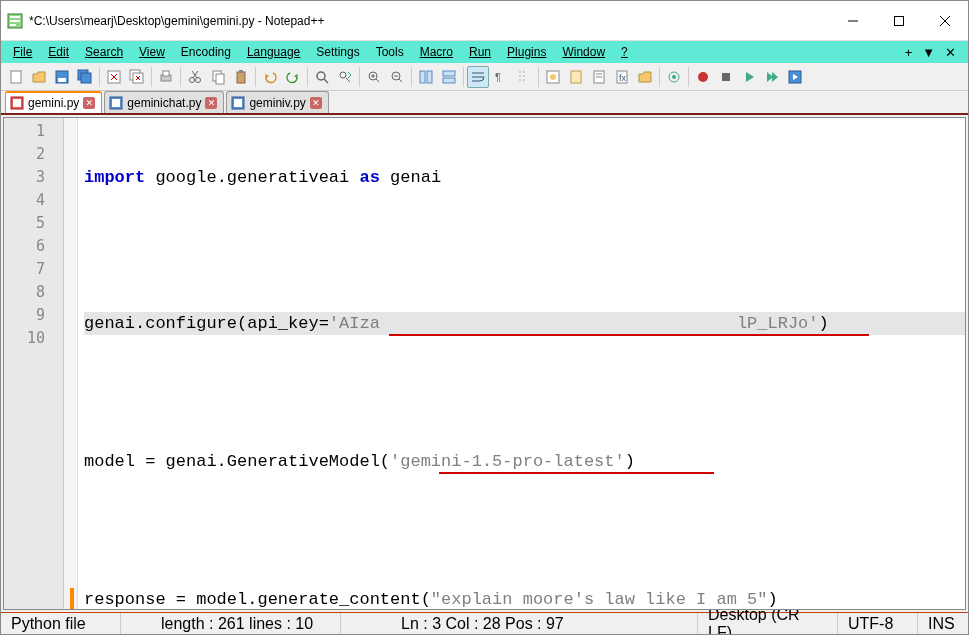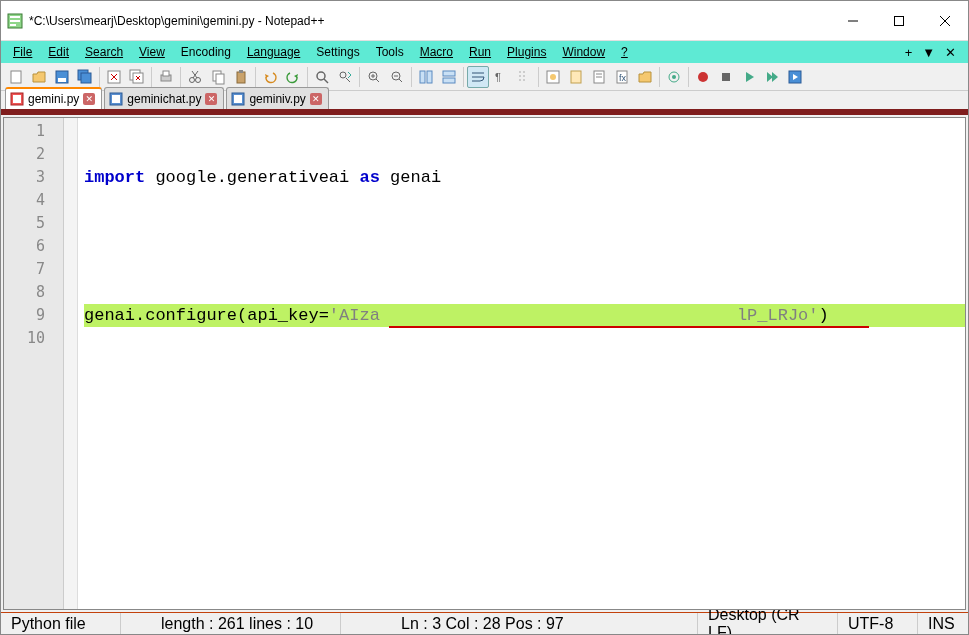--- a/index.html
+++ b/index.html
@@ -10,32 +10,32 @@
 .win-btns { display: flex; }
 .win-btn { width: 46px; height: 30px; display: flex; align-items: center; justify-content: center; color: #000; }
 .menubar { height: 22px; background: #5eead4; display: flex; align-items: center; padding: 0 4px; }
 .menu-item { padding: 2px 8px; font-size: 12px; cursor: default; }
 .menu-item .ul { text-decoration: underline; }
 .menubar-right { margin-left: auto; display: flex; gap: 10px; padding-right: 8px; }
 .menubar-right span { font-size: 13px; cursor: default; }
 .toolbar { height: 28px; background: #f0f0f0; display: flex; align-items: center; padding: 0 4px; gap: 1px; border-bottom: 1px solid #ccc; }
 .tb-btn { width: 22px; height: 22px; display: flex; align-items: center; justify-content: center; border: 1px solid transparent; border-radius: 2px; }
 .tb-sep { width: 1px; height: 20px; background: #ccc; margin: 0 2px; }
-.tabbar { height: 24px; background: #f0f0f0; display: flex; align-items: flex-end; padding: 0 4px; border-bottom: 6px solid #7f1d1d; }
+.tabbar { height: 24px; background: #f0f0f0; display: flex; align-items: flex-end; padding: 0 4px; border-bottom: 2px solid #7f1d1d; }
 .tab { height: 22px; padding: 0 6px 0 4px; display: flex; align-items: center; font-size: 12px; border: 1px solid #999; border-bottom: none; margin-right: 2px; background: #e0e0e0; border-radius: 3px 3px 0 0; gap: 4px; }
 .tab.active { background: #fff; border-top: 2px solid #ff8800; }
 .tab-icon { width: 14px; height: 14px; }
 .tab-close { width: 12px; height: 12px; display: flex; align-items: center; justify-content: center; font-size: 9px; background: #c66; color: #fff; border-radius: 2px; }
 .editor { flex: 1; display: flex; background: #fff; overflow: hidden; position: relative; border: 1px solid #888; margin: 2px; }
 .gutter { width: 60px; background: #e8e8e8; border-right: 1px solid #ccc; padding-top: 2px; text-align: right; }
 .gutter .ln { height: 23px; line-height: 23px; padding-right: 18px; font-family: Consolas, monospace; font-size: 15px; color: #888; }
 .margin { width: 14px; background: #f4f4f4; border-right: 1px solid #ddd; }
 .code { flex: 1; padding: 2px 0 0 6px; font-family: Consolas, "Courier New", monospace; font-size: 17px; line-height: 23px; white-space: pre; color: #000; position: relative; }
 .code .row { height: 23px; position: relative; }
-.code .row.hl { background: #bef264; }
+.code .row.hl { background: #e5e5e5; margin-top: 8px; }
 .kw { color: #0000cc; font-weight: bold; }
 .str { color: #808080; }
 .modmark { position: absolute; left: -14px; top: 0; width: 4px; height: 23px; background: #ff8800; }
 .underline-red { position: absolute; height: 2px; background: #c00; }
 .statusbar { height: 22px; background: #f0f0f0; border-top: 1px solid #c2410c; display: flex; align-items: center; font-size: 16px; justify-content: center; }
 .status-cell { padding: 0 10px; border-right: 1px solid #ccc; height: 100%; display: flex; align-items: center; }
 .status-cell.wide { flex: 1; }
 svg { display: block; }
 </style>
 </head>
@@ -349,21 +349,27 @@
     <div class="ln">10</div>
   </div>
   <div class="margin"></div>
   <div class="code">
     <div class="row"><span class="kw">import</span><span> google.generativeai </span><span class="kw">as</span><span> genai</span></div>
     <div class="row"></div>
     <div class="row hl"><span>genai.configure(api_key=</span><span class="str">'AIza                                   lP_LRJo'</span><span>)</span>
       <div class="underline-red" style="left:305px;width:480px;top:22px"></div>
     </div>
     <div class="row"></div>
+    <div class="row"><span>model = genai.GenerativeModel(</span><span class="str">'gemini-1.5-pro-latest'</span><span>)</span>
+      <div class="underline-red" style="left:355px;width:275px;top:22px"></div>
+    </div>
     <div class="row"></div>
+    <div class="row"><span class="modmark"></span><span>response = model.generate_content(</span><span class="str">"explain moore's law like I am 5"</span><span>)</span>
+      <div class="underline-red" style="left:420px;width:390px;top:22px"></div>
+    </div>
     
     
     
   </div>
 </div>
 
 <div class="statusbar">
   <div class="status-cell" style="width:120px">Python file</div>
   <div class="status-cell" style="width:220px;padding-left:40px">length : 261    lines : 10</div>
   <div class="status-cell wide" style="padding-left:60px">Ln : 3    Col : 28    Pos : 97</div>

